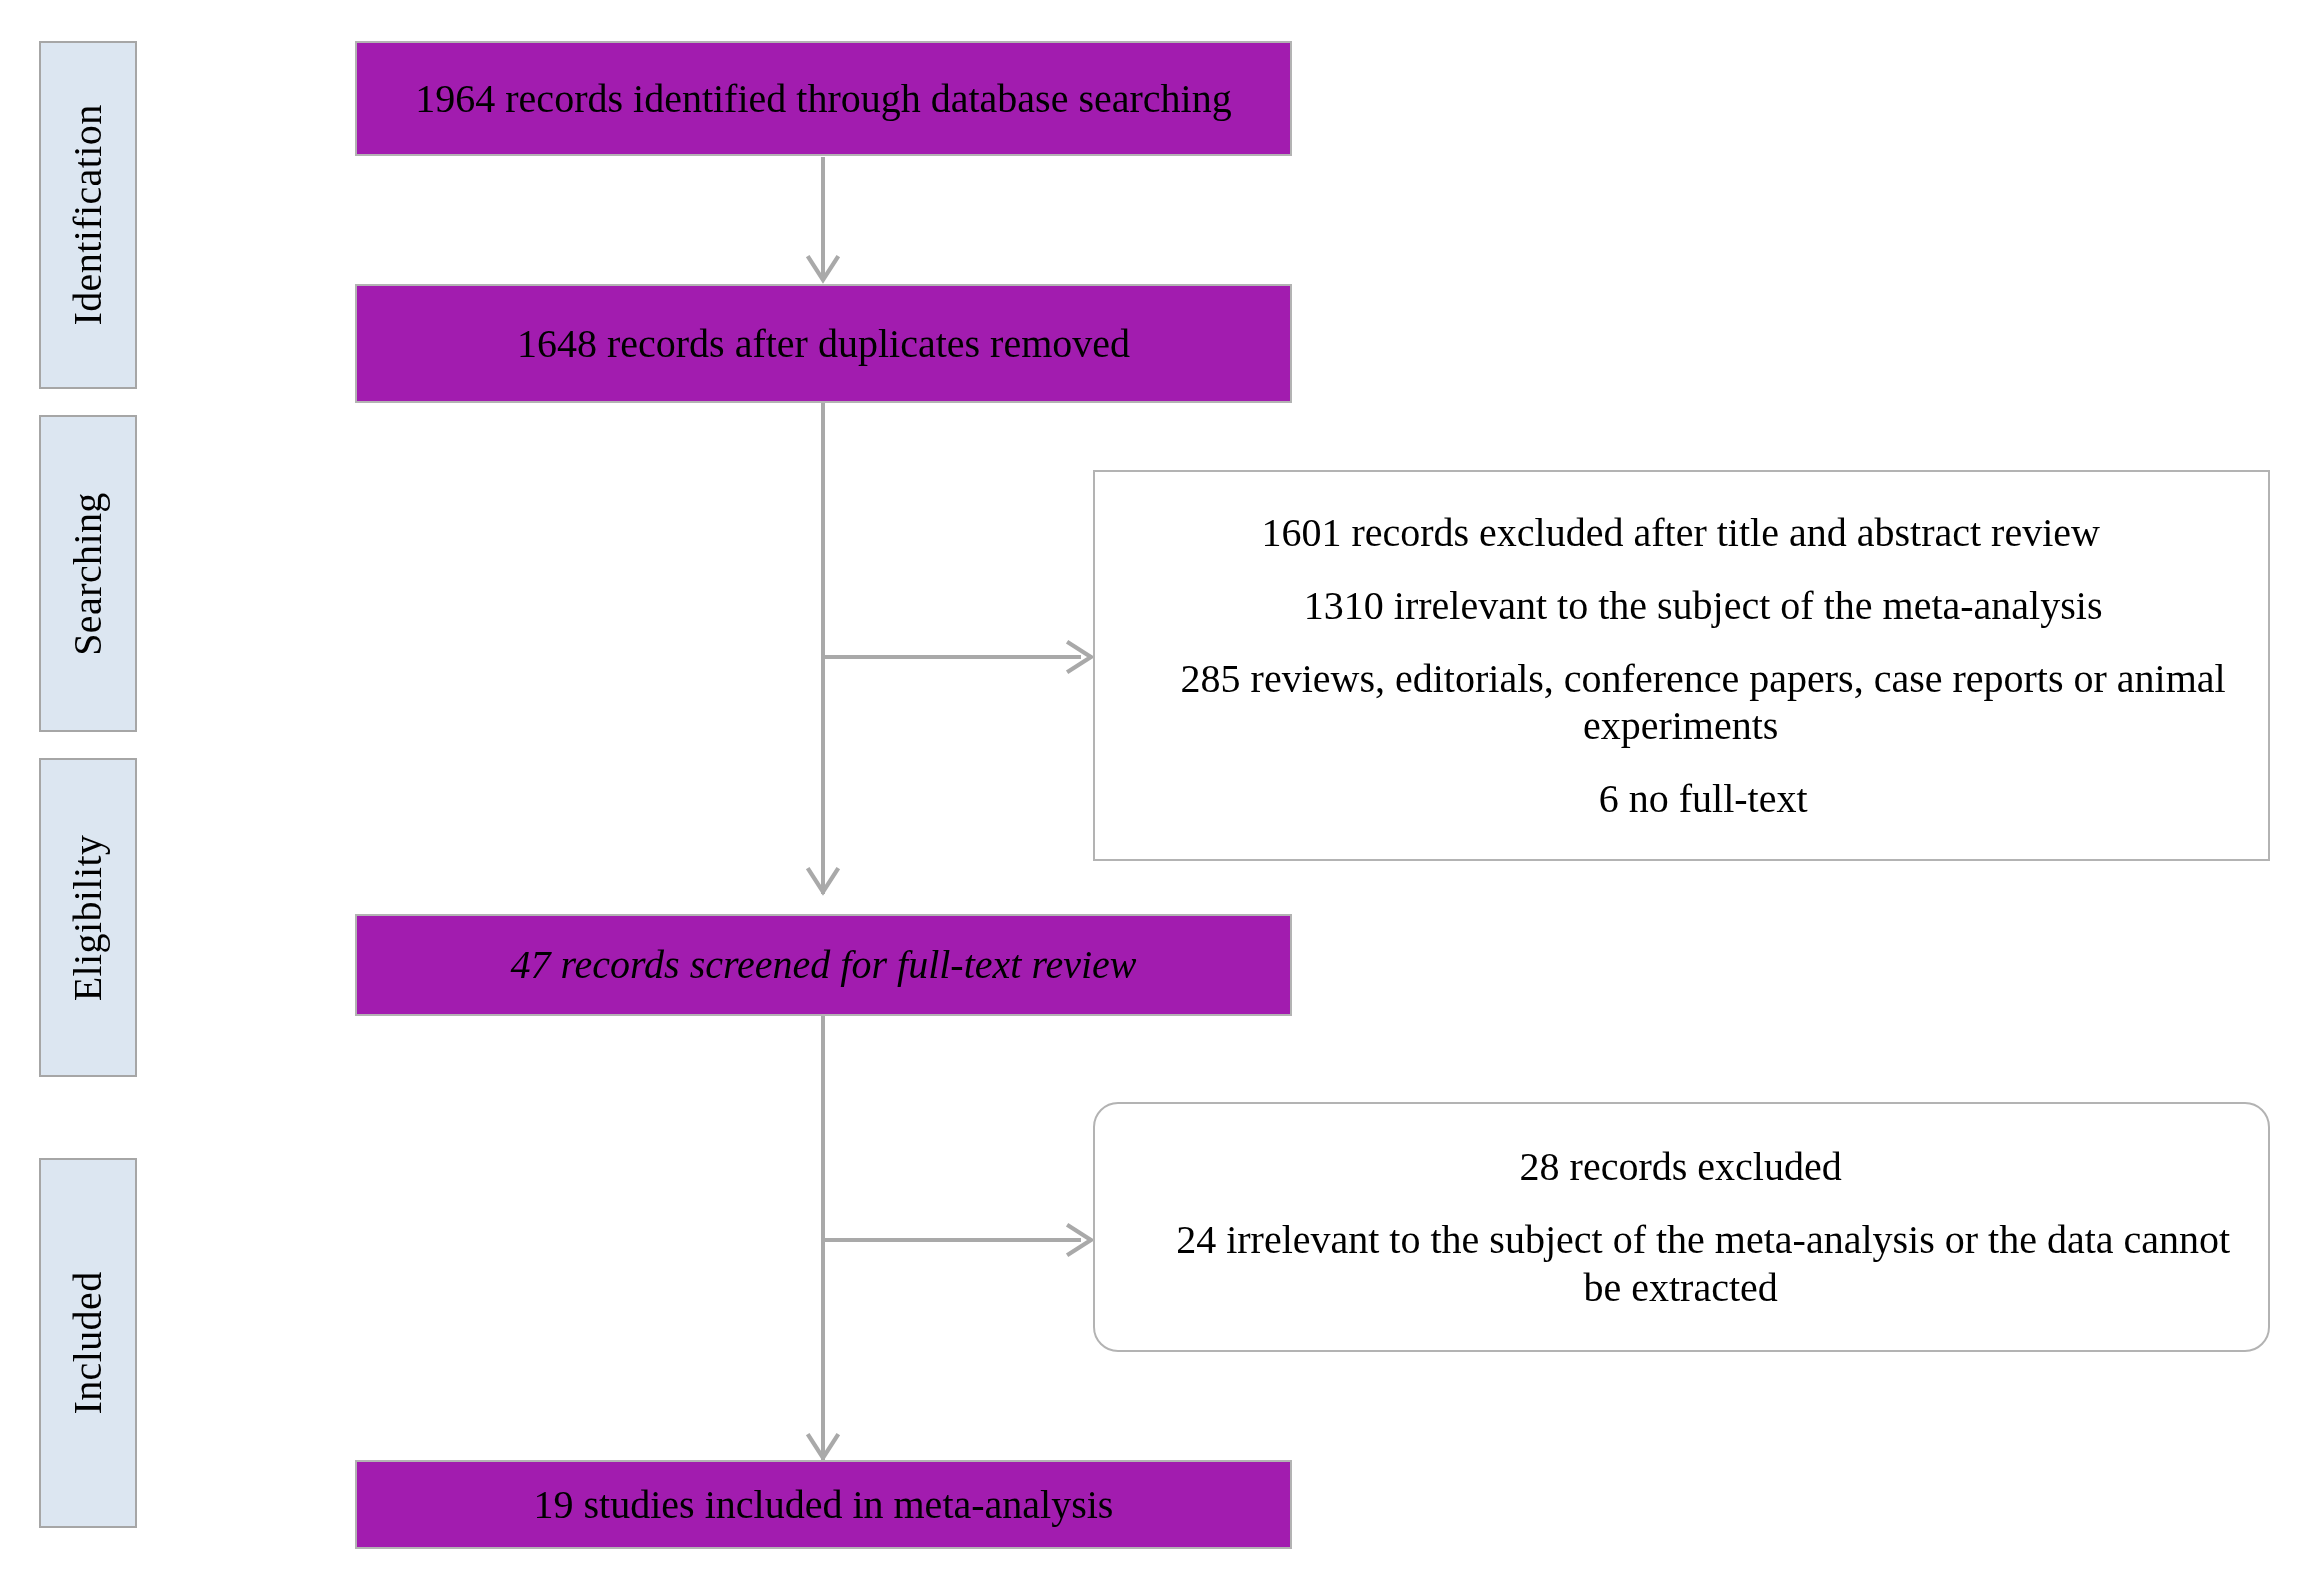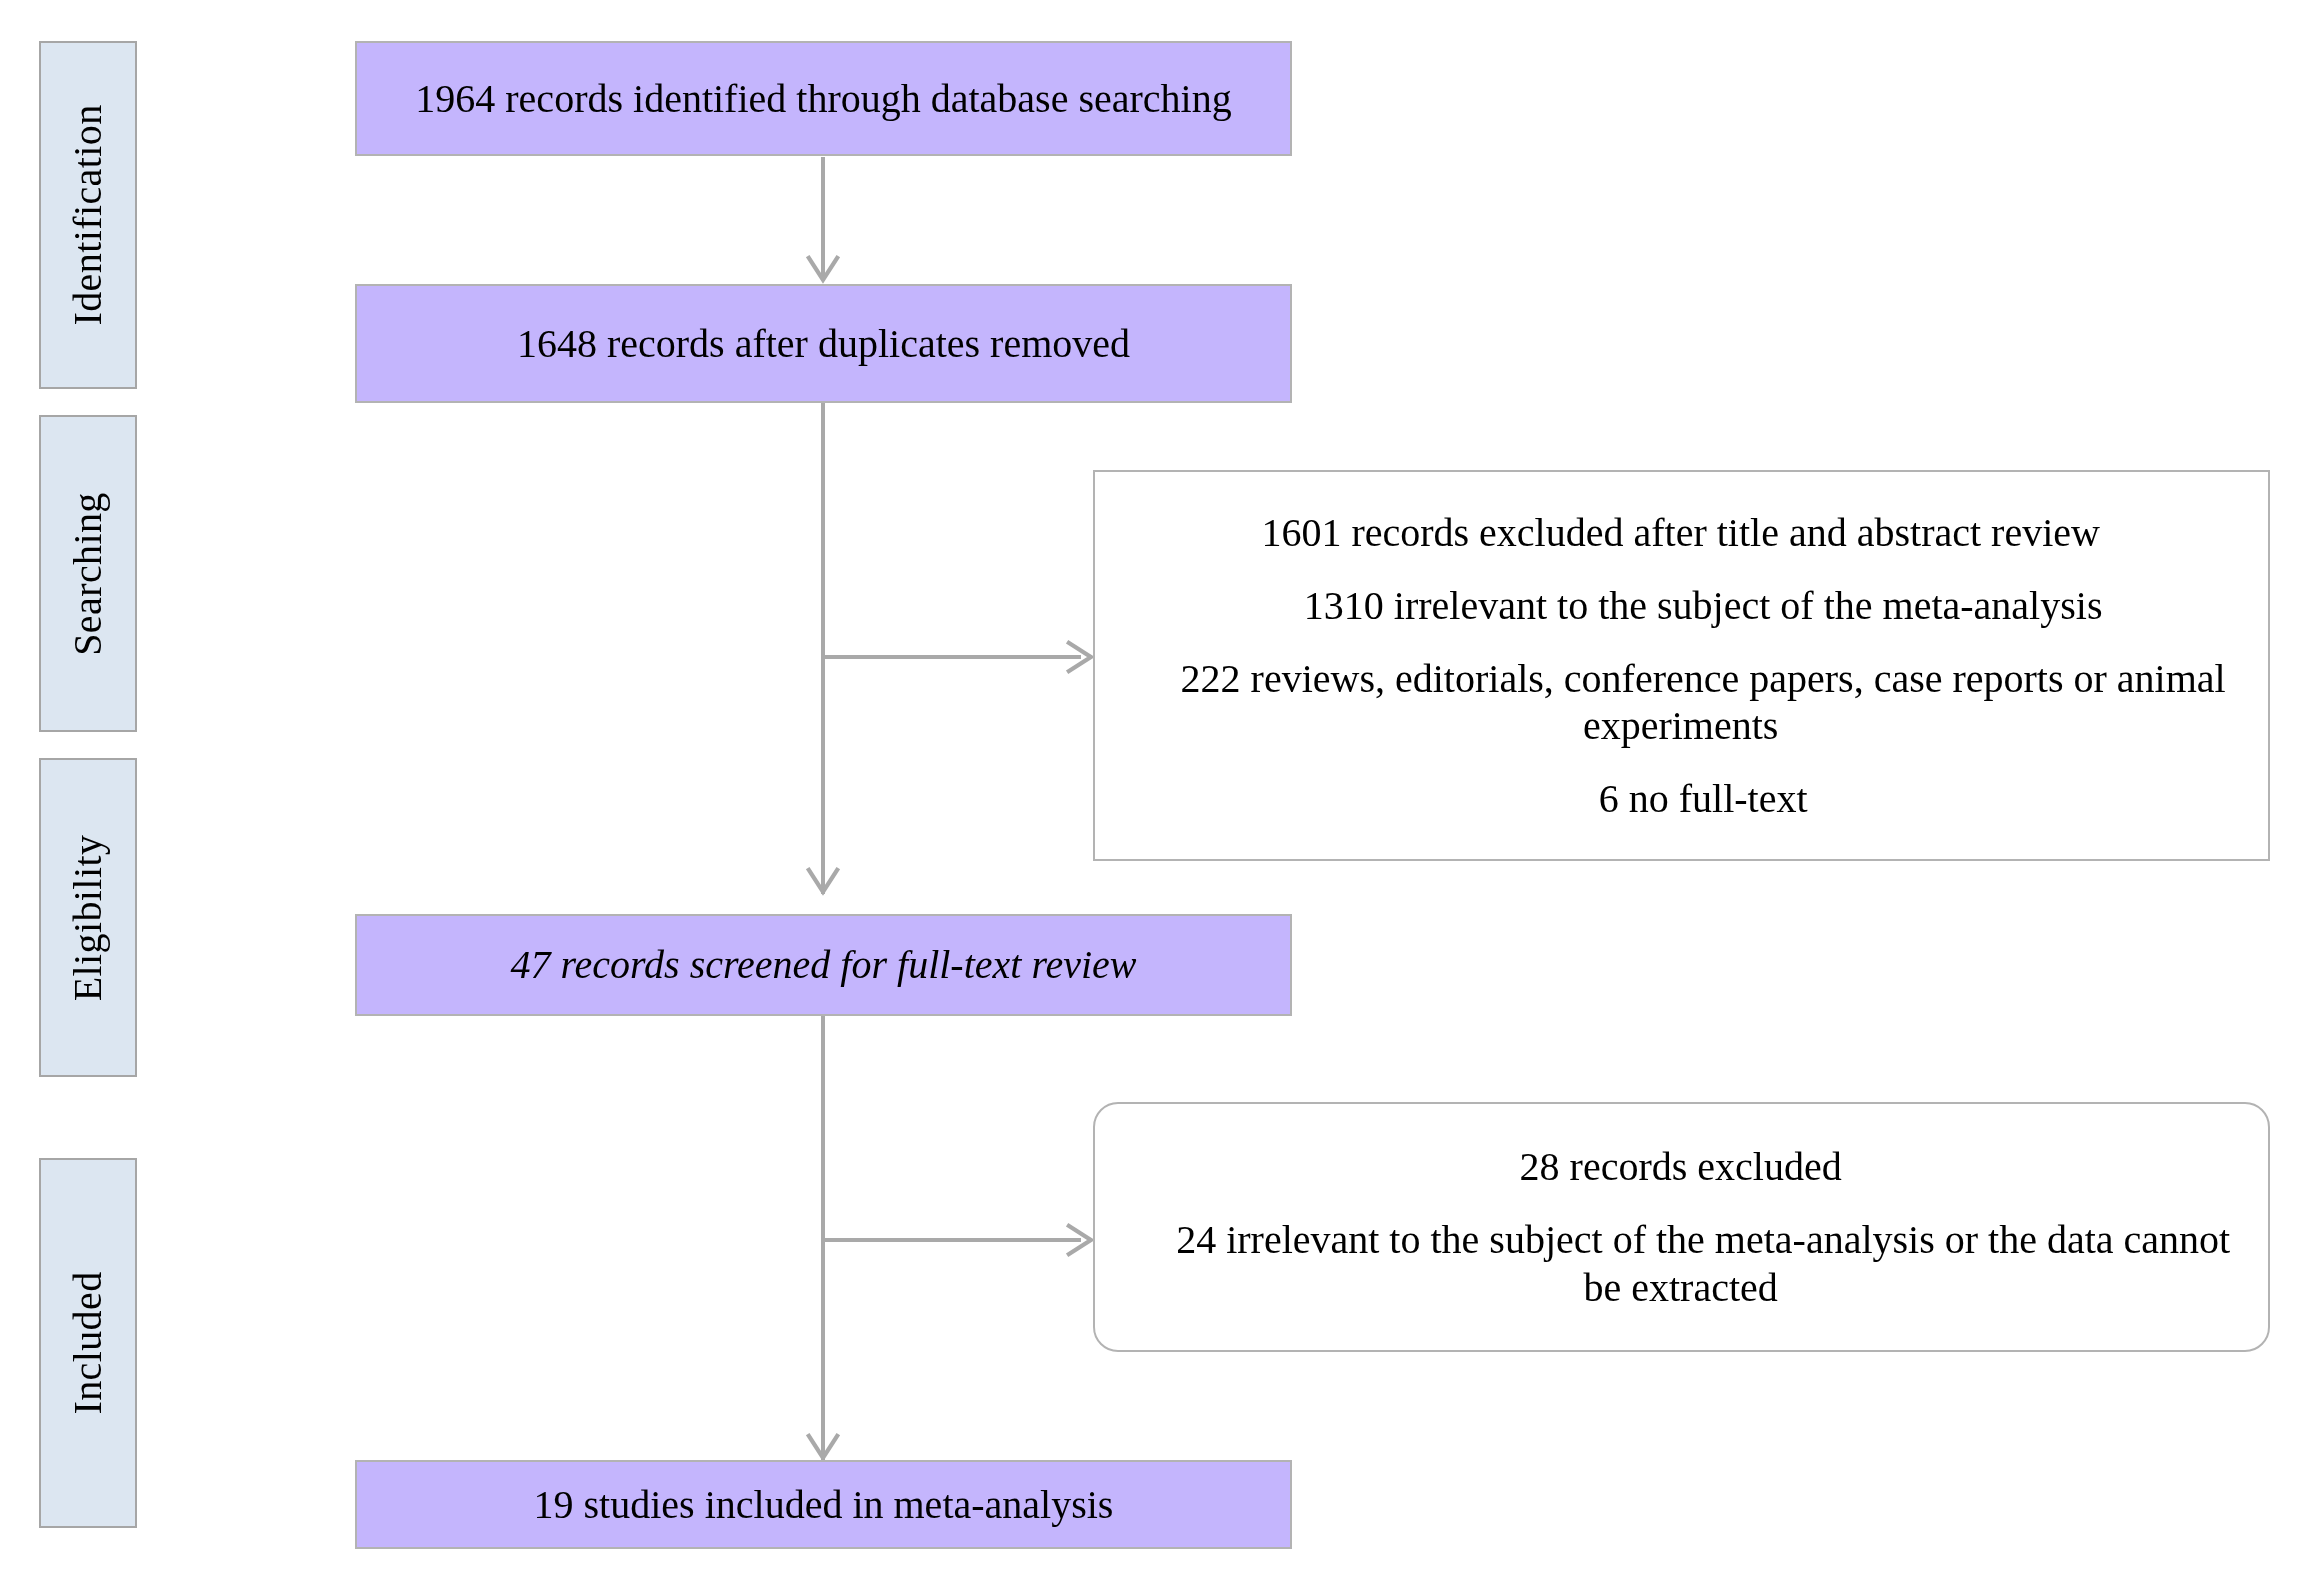--- a/index.html
+++ b/index.html
@@ -34,21 +34,21 @@
     white-space: nowrap;
     font-size: 40px;
     line-height: 1;
     letter-spacing: 0.4px;
     color: #000000;
   }
 
   
   .flow-box {
     position: absolute;
-    background: #c4b5fd;
+    background: #a21caf;
     border: 2.6px solid #b3b3b3;
     box-sizing: border-box;
     display: flex;
     align-items: center;
     justify-content: center;
   }
   .flow-box .flow-text {
     font-size: 40px;
     line-height: 1.25;
     text-align: center;
@@ -172,21 +172,21 @@
     <span class="flow-text">47 records screened for full-text review</span>
   </div>
 
   <div class="flow-box" style="left:355px; top:1460px; width:937px; height:89px;">
     <span class="flow-text">19 studies included in meta-analysis</span>
   </div>
 
   <div class="excl-box" style="left:1093px; top:470px; width:1177px; height:391px;">
     <p class="excl-line">1601 records excluded after title and abstract review</p>
     <p class="excl-line indent">1310 irrelevant to the subject of the meta-analysis</p>
-    <p class="excl-line indent">222 reviews, editorials, conference papers, case reports or animal experiments</p>
+    <p class="excl-line indent">285 reviews, editorials, conference papers, case reports or animal experiments</p>
     <p class="excl-line indent">6 no full-text</p>
   </div>
 
   <div class="excl-box" style="left:1093px; top:1102px; width:1177px; height:250px;border-radius:25px;">
     <p class="excl-line">28 records excluded</p>
     <p class="excl-line indent">24 irrelevant to the subject of the meta-analysis or the data cannot be extracted</p>
   </div>
 
 </div>
 

